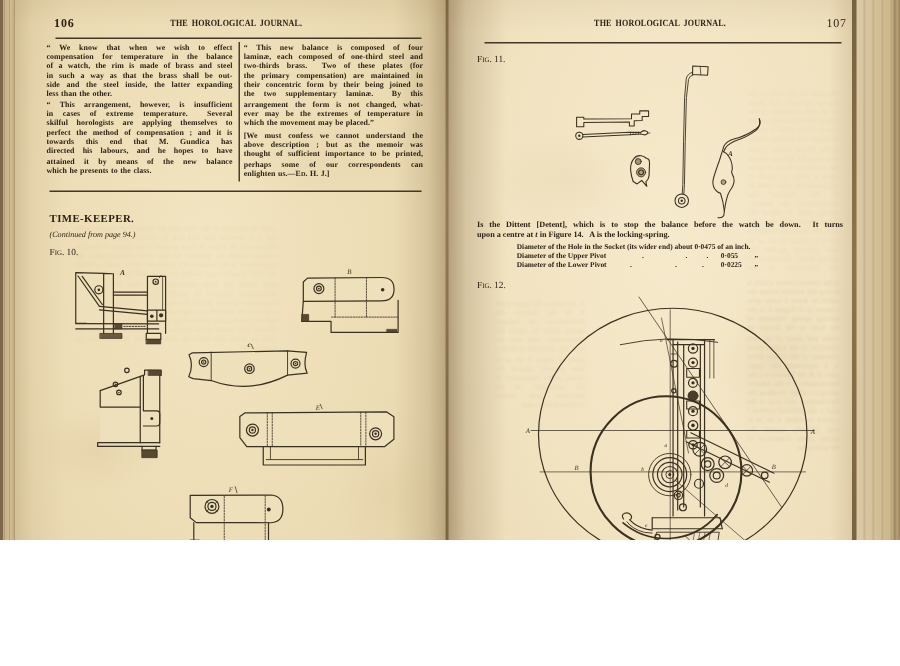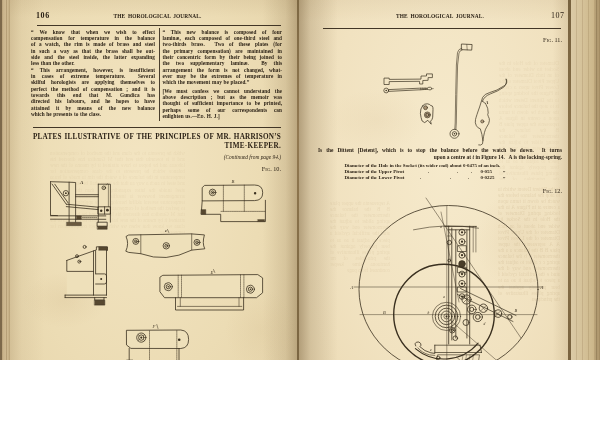--- a/index.html
+++ b/index.html
@@ -38,21 +38,21 @@
       linear-gradient(90deg,#dbcaa6, #d5c299 40%, #cdb88c 75%, #c3ab7e 100%);}
   #redgeline{left:568px;top:0;width:2.6px;height:444px;background:linear-gradient(180deg,#77623f,#8d744b 40%,#715c3b);}
   
   #bledge{left:0;top:434px;width:38px;height:7.5px;background:linear-gradient(90deg,#e6d6ab,#e0cfa2 60%,rgba(224,207,162,0) 100%);}
   #blcorner{left:0;top:441px;width:44px;height:3px;
     background:linear-gradient(90deg,#2b2113 0%,#2b2113 55%,rgba(43,33,19,0) 100%);}
   #blcorner2{left:0;top:427px;width:7px;height:17px;
     background:linear-gradient(105deg,#4a3a22 20%,rgba(74,58,34,0) 80%);}
   
   .jl{text-align:justify;text-align-last:justify;white-space:nowrap;}
-  .ctr{text-align:right;}
+  .ctr{text-align:left;}
   .body5{font-size:5.25px;line-height:6.33px;font-weight:bold;letter-spacing:0.05px;word-spacing:0.3px;}
   .rule{background:#423626;height:1.1px;}
 </style>
 </head>
 <body>
 <div id="page">
   <div class="abs" id="leftpaper"></div>
   <div class="abs" id="rightpaper"></div>
   <div class="abs" id="gutter"></div>
   <div class="abs" id="ledge"></div>
@@ -113,21 +113,20 @@
     <div>which the movement may be placed.”</div>
     <div class="jl" style="margin-top:2.2px;">[We must confess we cannot understand the</div>
     <div class="jl">above description ; but as the memoir was</div>
     <div class="jl">thought of sufficient importance to be printed,</div>
     <div class="jl">perhaps some of our correspondents can</div>
     <div>enlighten us.—E<span style="font-size:4.2px">D</span>. H. J.]</div>
   </div>
 
   <div class="abs rule" style="left:33px;top:127px;width:248px;"></div>
 
-  <div class="abs jl" style="left:33px;top:132.5px;width:248px;font-size:7.2px;font-weight:bold;letter-spacing:0.2px;">PLATES ILLUSTRATIVE OF THE PRINCIPLES OF MR. HARRISON’S</div>
   <div class="abs ctr" style="left:33px;top:141.5px;width:248px;font-size:7.2px;font-weight:bold;letter-spacing:0.3px;">TIME-KEEPER.</div>
   <div class="abs ctr" style="left:33px;top:153.5px;width:248px;font-size:5.4px;font-style:italic;">(Continued from page 94.)</div>
   <div class="abs ctr" style="left:33px;top:164.8px;width:248px;font-size:6.2px;">F<span style="font-size:4.6px">IG</span>. 10.</div>
 
   <div class="abs" style="left:34px;top:373.8px;width:247px;font-size:5.5px;line-height:6.35px;font-weight:bold;letter-spacing:0.05px;">
     <div class="jl"><b>A</b> is the Counter-potence, with the follower <i>a</i>, and a small screw at <i>c</i>, to stop when at its</div>
     <div style="text-indent:17px;">proper place, and <i>x</i> is the centre of the fourth wheel.</div>
     <div><b>B</b> is the cock for the minute-wheel.</div>
     <div><b>C</b> is the steel bridge.</div>
     <div><b>D</b> is a cock for the contrate wheel.</div>

